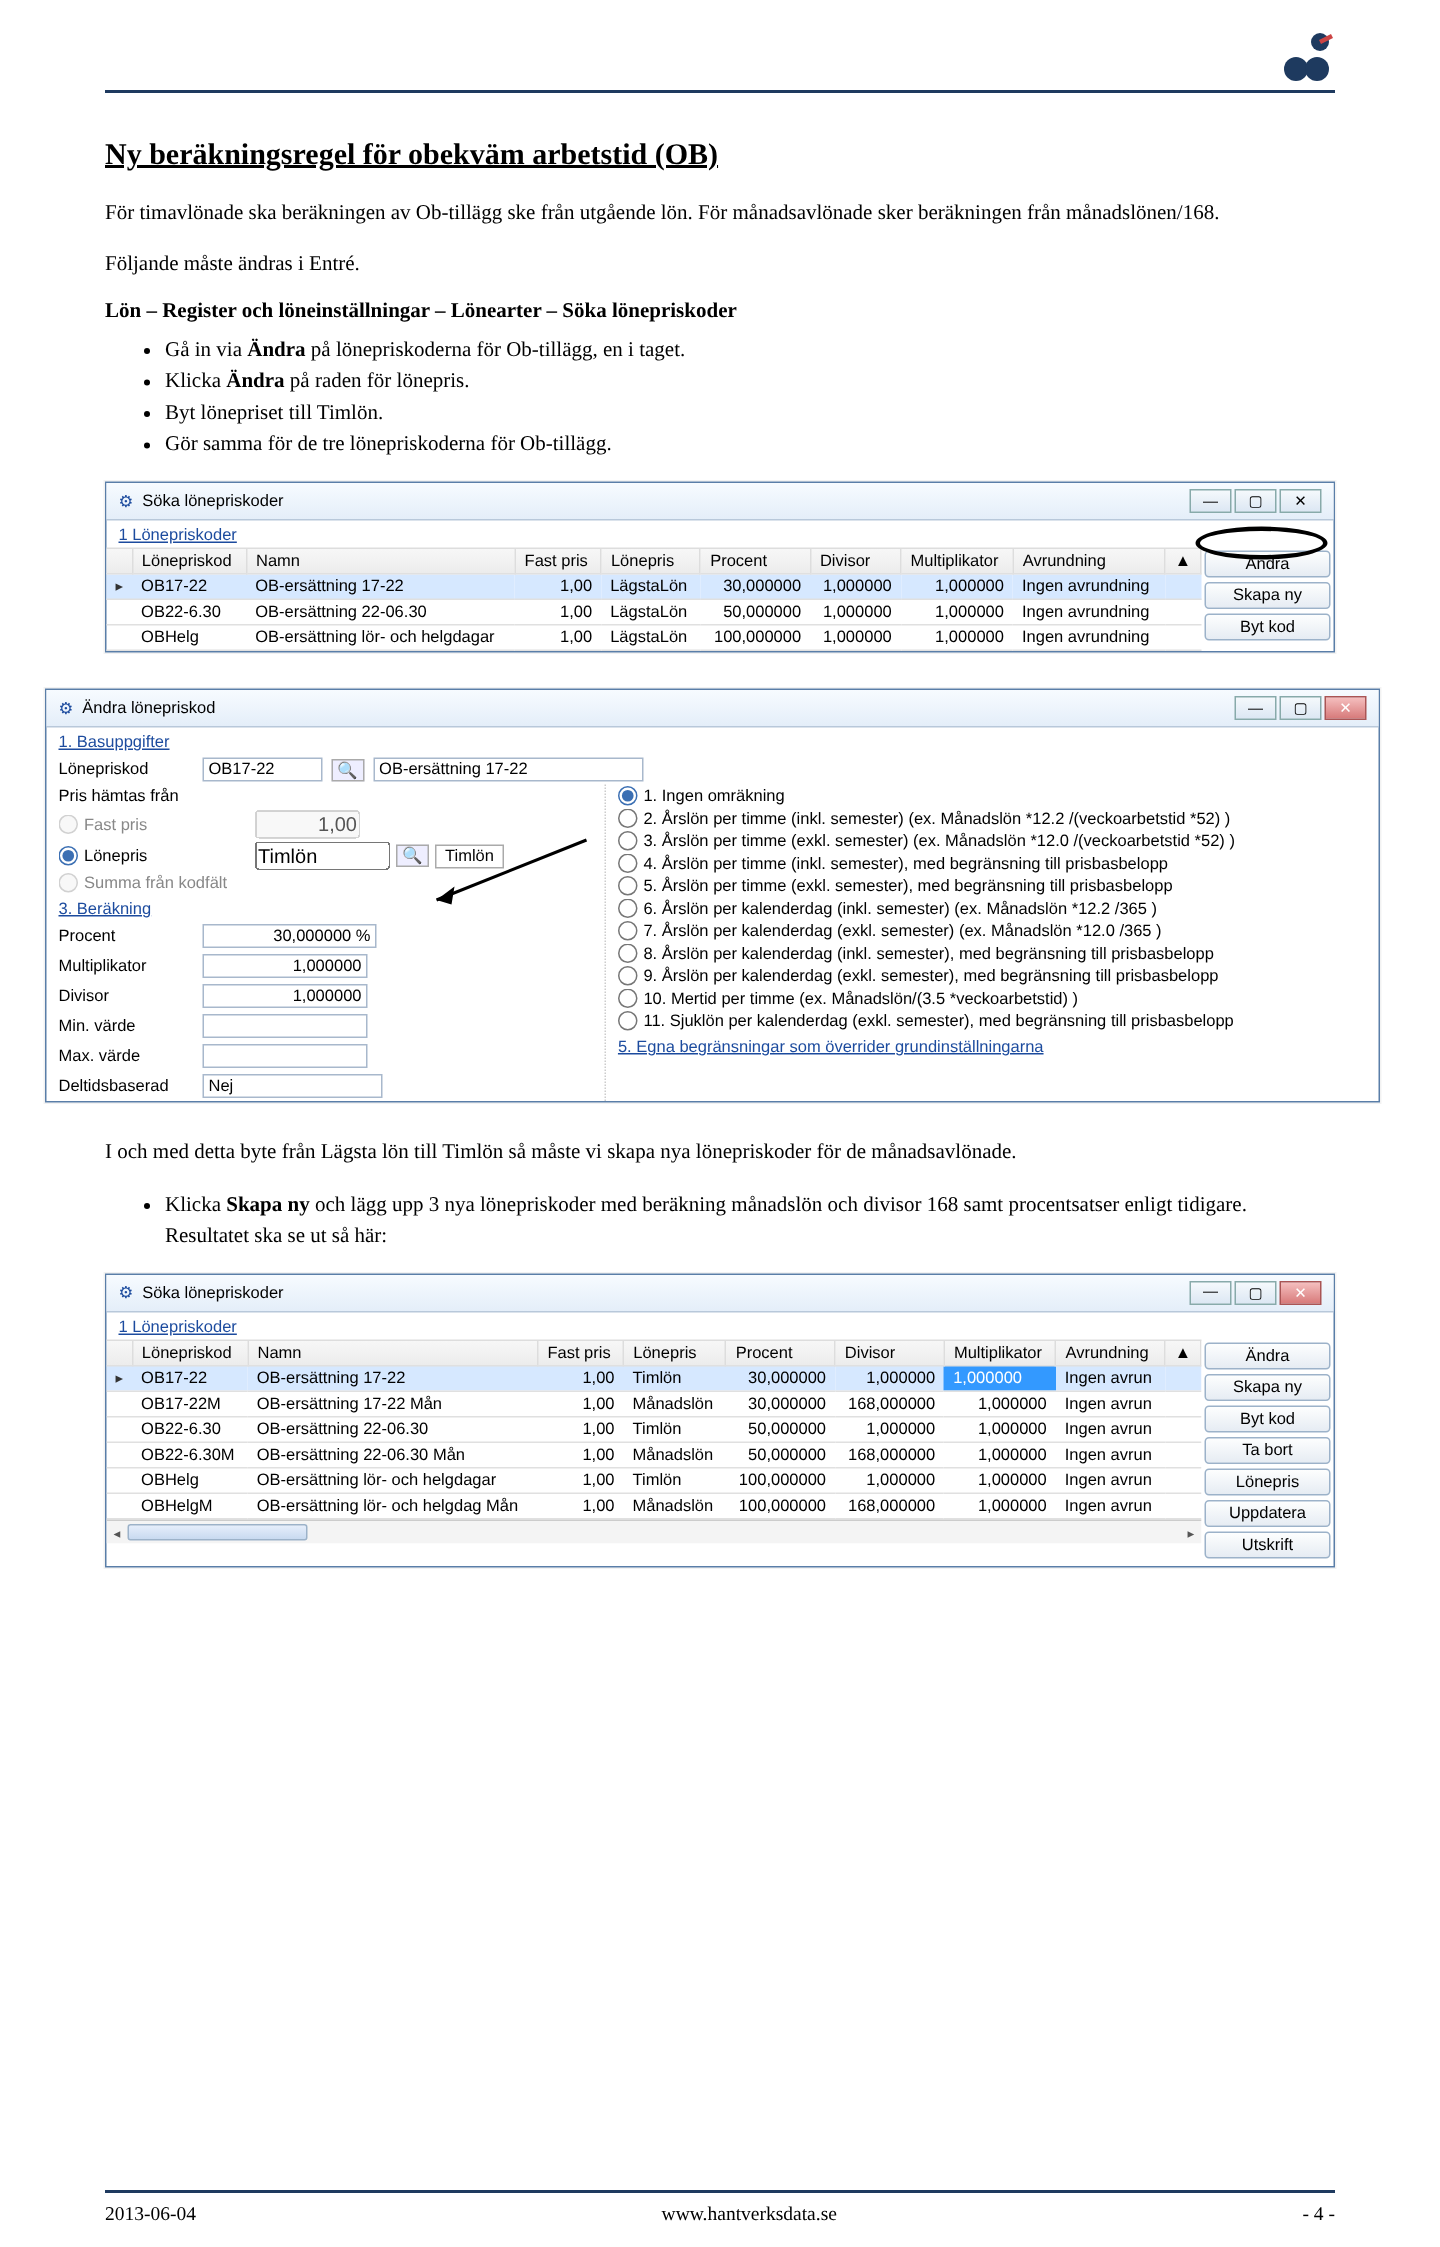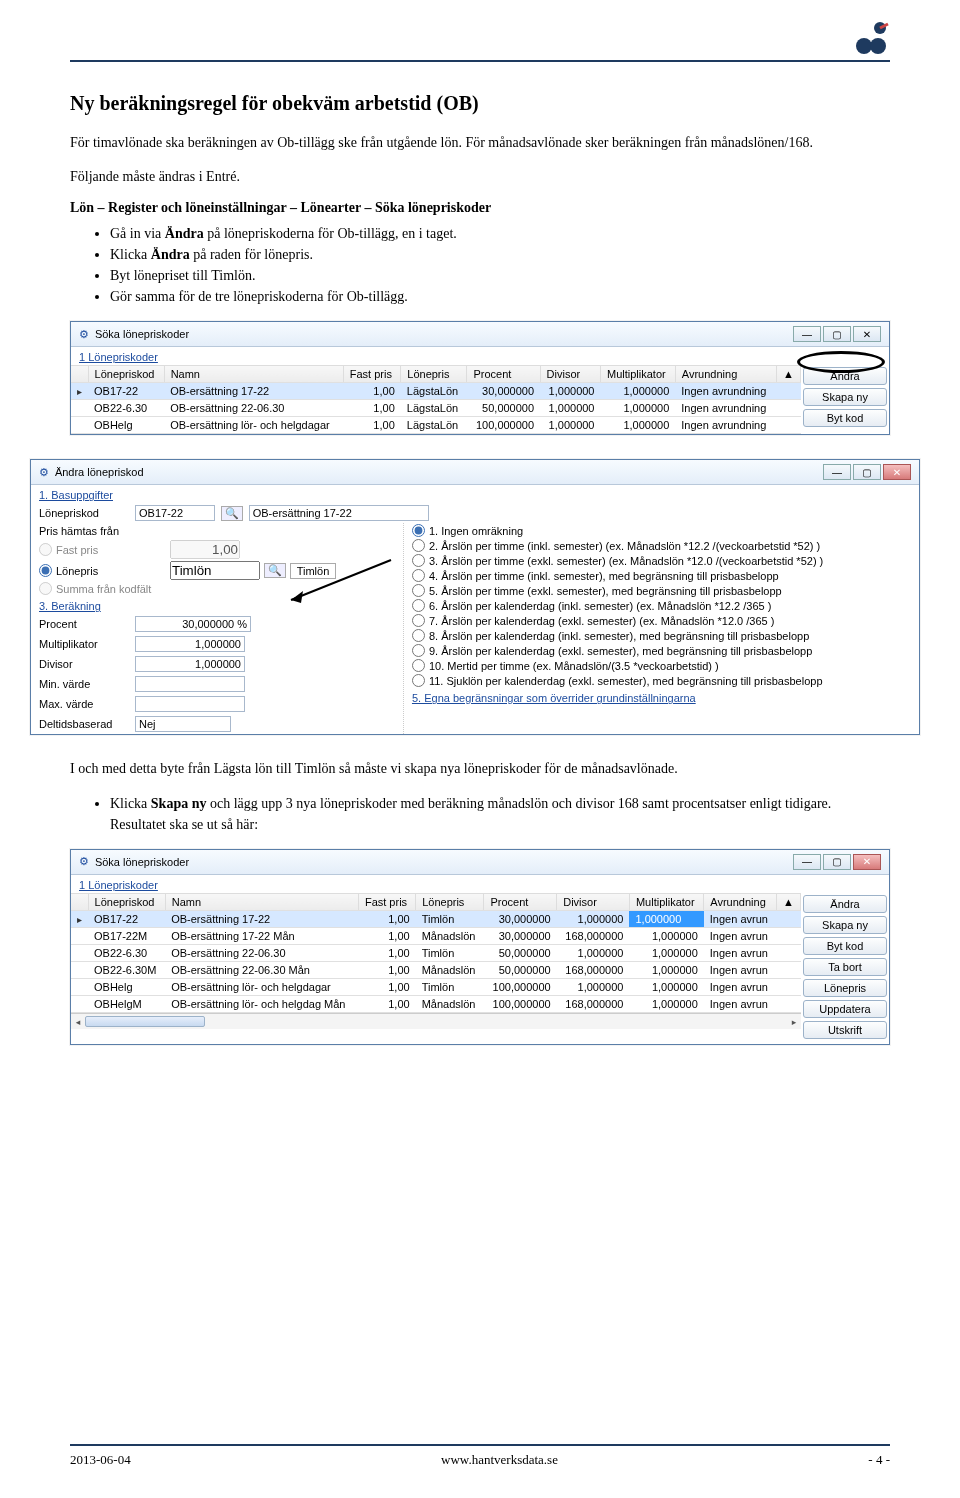--- a/index.html
+++ b/index.html
@@ -20,20 +20,21 @@
   .logo svg { width: 100%; height: 100%; }
   .hr-top {
     border: none;
     border-top: 2px solid #1e3a5f;
     margin: 10px 0 30px 0;
   }
   h1 {
     font-family: Georgia, "Times New Roman", serif;
     font-size: 20px;
     font-weight: bold;
+    text-decoration: underline;
     margin-bottom: 18px;
   }
   p.body {
     font-family: Georgia, "Times New Roman", serif;
     font-size: 14px;
     line-height: 1.4;
     margin-bottom: 14px;
   }
   p.path {
     font-family: Georgia, "Times New Roman", serif;
@@ -135,21 +136,21 @@
   .formrow label { width: 90px; }
   .formrow input[type=text] {
     font-size: 11px; padding:1px 3px; border:1px solid #a8b8cc;
   }
   .radio-opt { display:flex; align-items:center; gap:4px; padding:1px 8px; font-size:11px; }
   .radio-opt input { margin:0; accent-color:#3b6fb3; }
   .group-title { color:#1c4b9e; text-decoration:underline; padding:4px 8px 2px; font-size:11px; }
 
   .footer {
     position: absolute;
-    bottom: 30px;
+    bottom: 14px;
     left: 70px;
     right: 70px;
     border-top: 2px solid #1e3a5f;
     padding-top: 6px;
     display: flex;
     justify-content: space-between;
     font-family: Georgia, serif;
     font-size: 13px;
   }
   .scrollbar-bottom {
@@ -328,21 +329,21 @@
       <div class="formrow">
           <label>Min. värde</label>
           <input type="text" style="width: 110px; text-align: right;" value="">
         </div>
       <div class="formrow">
           <label>Max. värde</label>
           <input type="text" style="width: 110px; text-align: right;" value="">
         </div>
       <div class="formrow">
           <label>Deltidsbaserad</label>
-          <input type="text" style="width: 96px;" value="Nej">
+          <input type="text" style="width: 120px;" value="Nej">
         </div>
     </div>
 
     <div class="flex1">
       <div id="omrakning-list">
           <div class="radio-opt">
             <input type="radio" name="omr" checked="" style=""> 
             <span>1. Ingen omräkning</span>
           </div>
           <div class="radio-opt">

